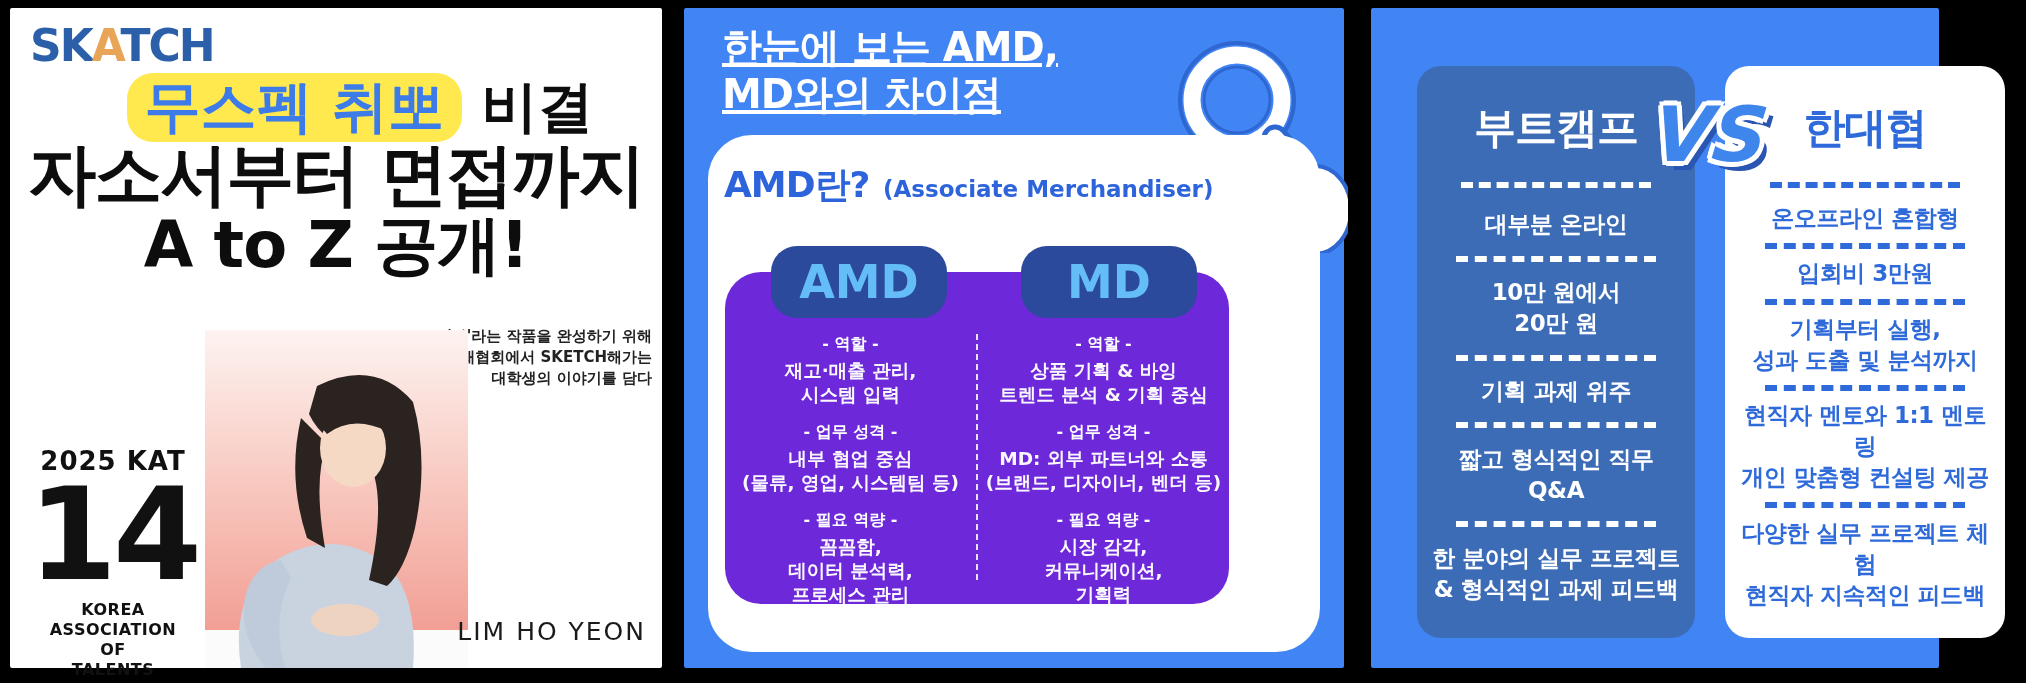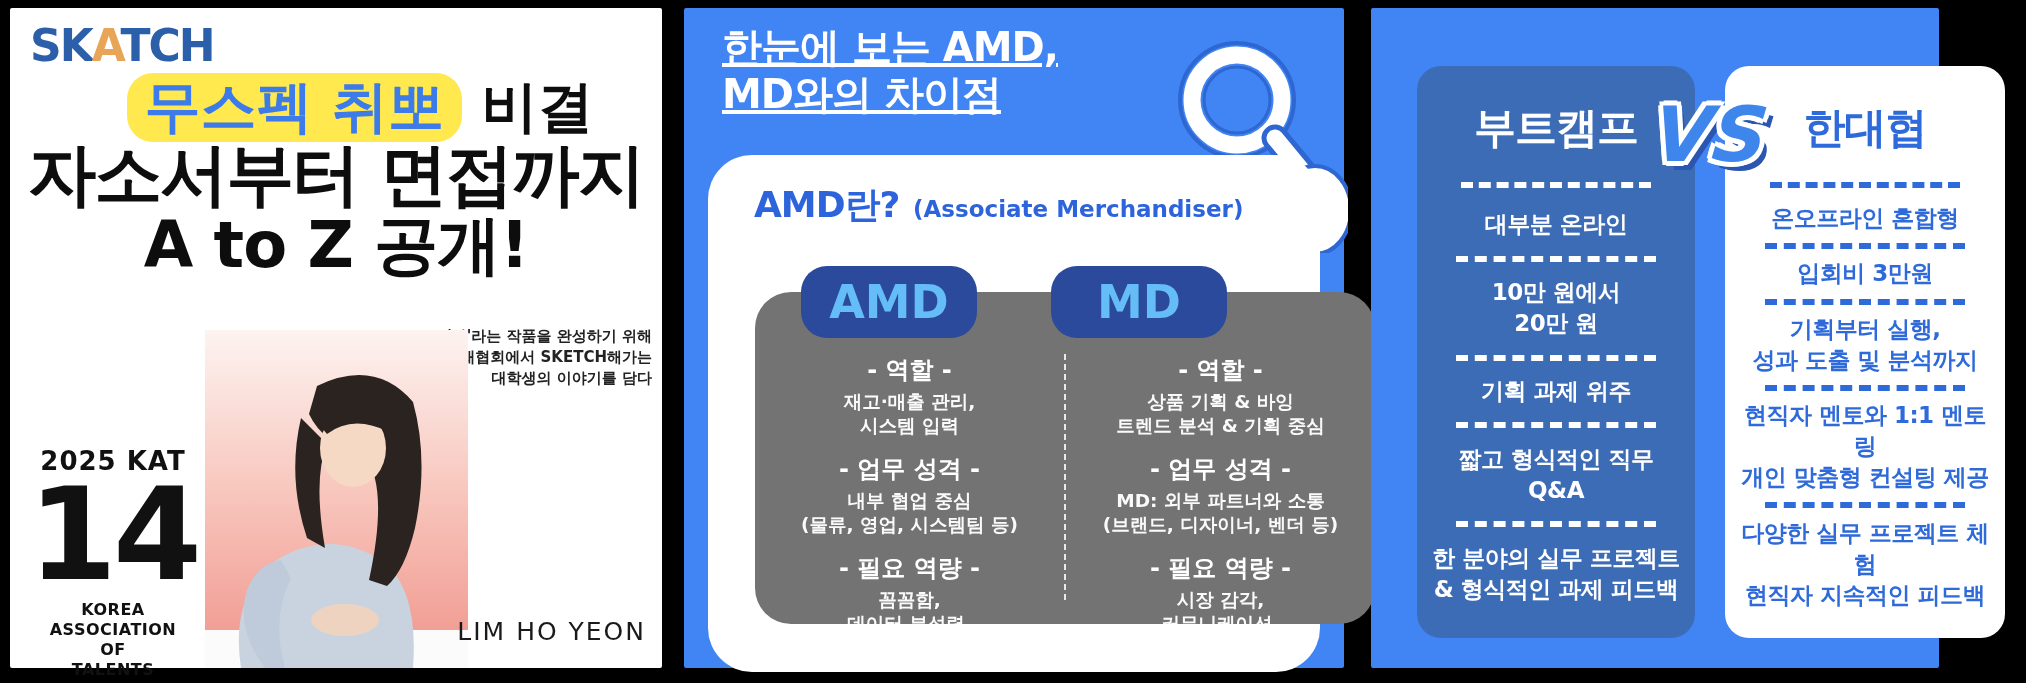--- a/index.html
+++ b/index.html
@@ -28,38 +28,38 @@
   .badge .b3{font-size:16px;font-weight:600;line-height:1.25;margin-top:6px;letter-spacing:0.5px;}
   .pname{position:absolute;right:16px;bottom:22px;font-size:25px;font-weight:500;
          letter-spacing:2px;color:#1a1a1a;}
 
   
   .panel2{left:684px;width:660px;background:#4184F4;}
   .p2title{position:absolute;top:16px;left:38px;color:#fff;font-weight:900;font-size:40px;
            line-height:1.18;letter-spacing:-1px;text-decoration:underline;}
   .magnifier{position:absolute;top:30px;right:-4px;width:175px;height:215px;}
   .card{position:absolute;left:24px;top:127px;width:612px;height:517px;background:#fff;
-        border-radius:44px;box-sizing:border-box;padding:26px 46px;margin-top:20px;}
+        border-radius:44px;box-sizing:border-box;padding:26px 16px;}
   .card-head{font-weight:900;color:#2D64DC;}
   .card-head .h-main{font-size:36px;letter-spacing:-1px;}
   .card-head .h-sub{font-size:23px;margin-left:8px;}
   .bullets{margin-top:10px;color:#2D64DC;font-weight:800;font-size:24px;line-height:1.35;
            letter-spacing:-0.5px;}
-  .vsbox{position:relative;margin-top:62px;margin-left:1px;width:620px;height:332px;
-         background:#737373;border-radius:36px;}
+  .vsbox{position:relative;margin-top:62px;margin-left:1px;width:504px;height:332px;
+         background:#6d28d9;border-radius:36px;}
   .pill{position:absolute;top:-26px;width:176px;height:72px;background:#2B4A9C;border-radius:26px;
         display:flex;align-items:center;justify-content:center;
         color:#64BDF6;font-weight:900;font-size:46px;letter-spacing:0;}
   .pill-amd{left:46px;}
   .pill-md{left:296px;}
   .cols{position:absolute;top:56px;left:0;width:100%;bottom:14px;display:flex;}
   .colc{flex:1;text-align:center;color:#fff;padding-top:6px;}
   .divider{width:0;border-left:2px dashed rgba(255,255,255,0.85);margin:6px 0 10px 0;}
   .sec{margin-bottom:15px;}
-  .sech{font-size:24px;font-weight:800;margin-bottom:4px;}
+  .sech{font-size:16px;font-weight:800;margin-bottom:4px;}
   .secb{font-size:18.5px;font-weight:600;line-height:1.3;opacity:0.97;}
 
   
   .panel3{left:1355px;width:568px;background:#4184F4;margin-left:16px;}
   .p3col{position:absolute;top:58px;height:572px;border-radius:24px;box-sizing:border-box;
          display:flex;flex-direction:column;}
   .p3col.leftc{left:46px;width:278px;background:#3D6CB6;color:#fff;}
   .p3col.rightc{left:354px;width:280px;background:#fff;color:#2E6AD9;}
   .p3head{text-align:center;font-size:42px;font-weight:900;margin-top:34px;letter-spacing:-1px;}
   .p3dash{width:190px;margin:26px auto 0 auto;border-top:6px dashed currentColor;}

